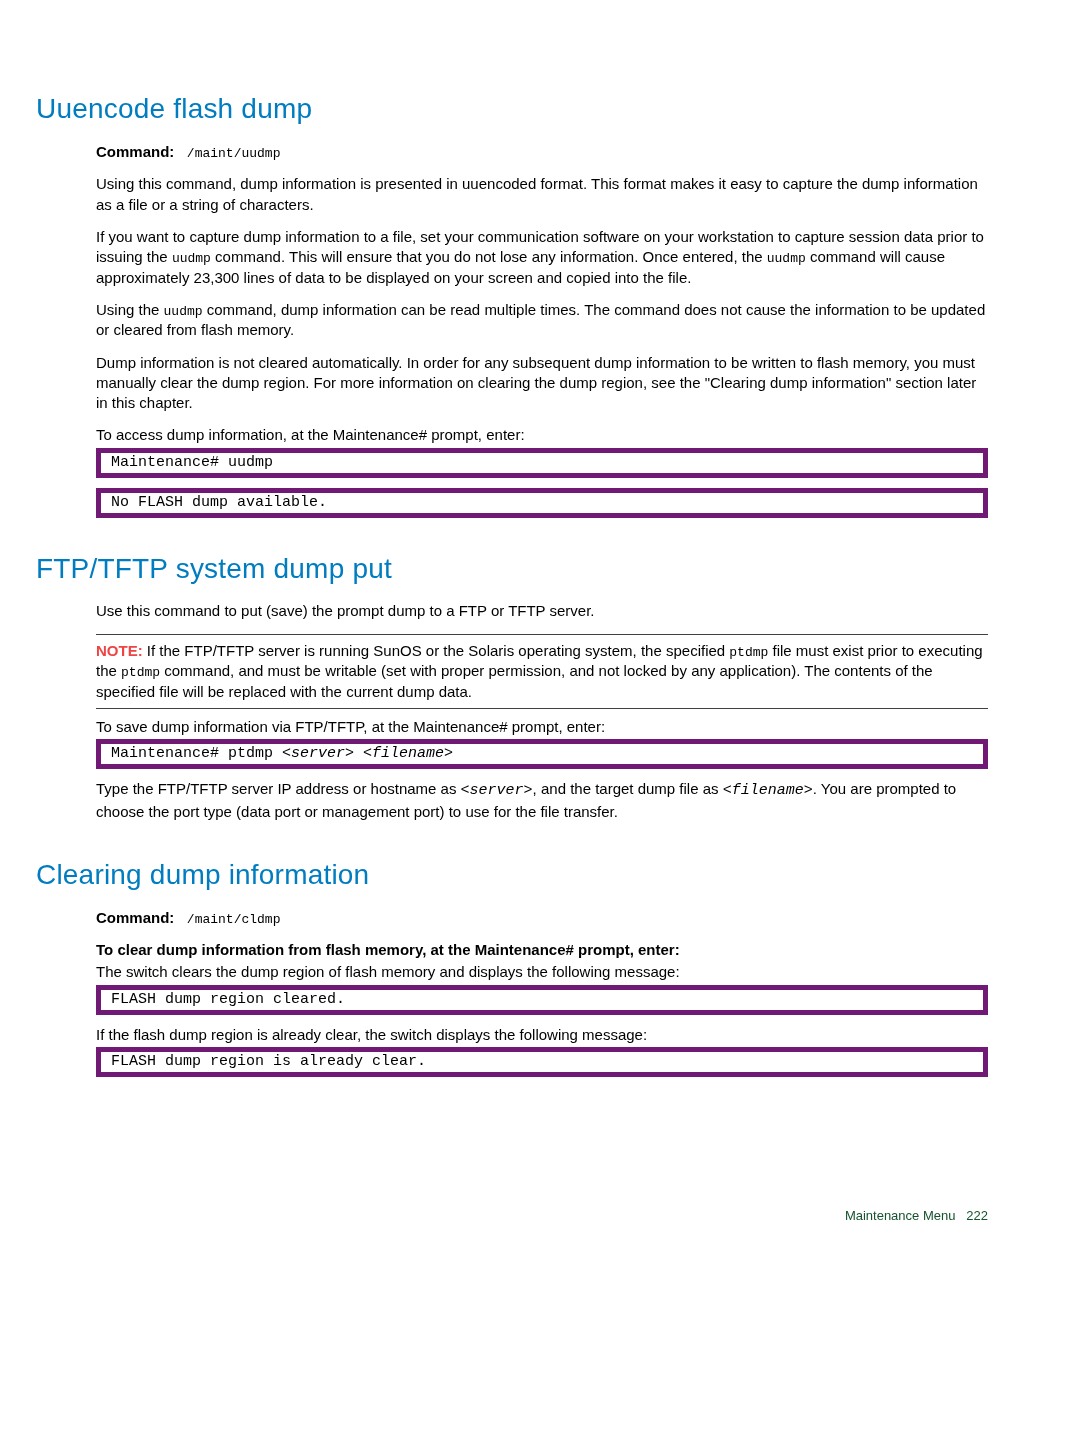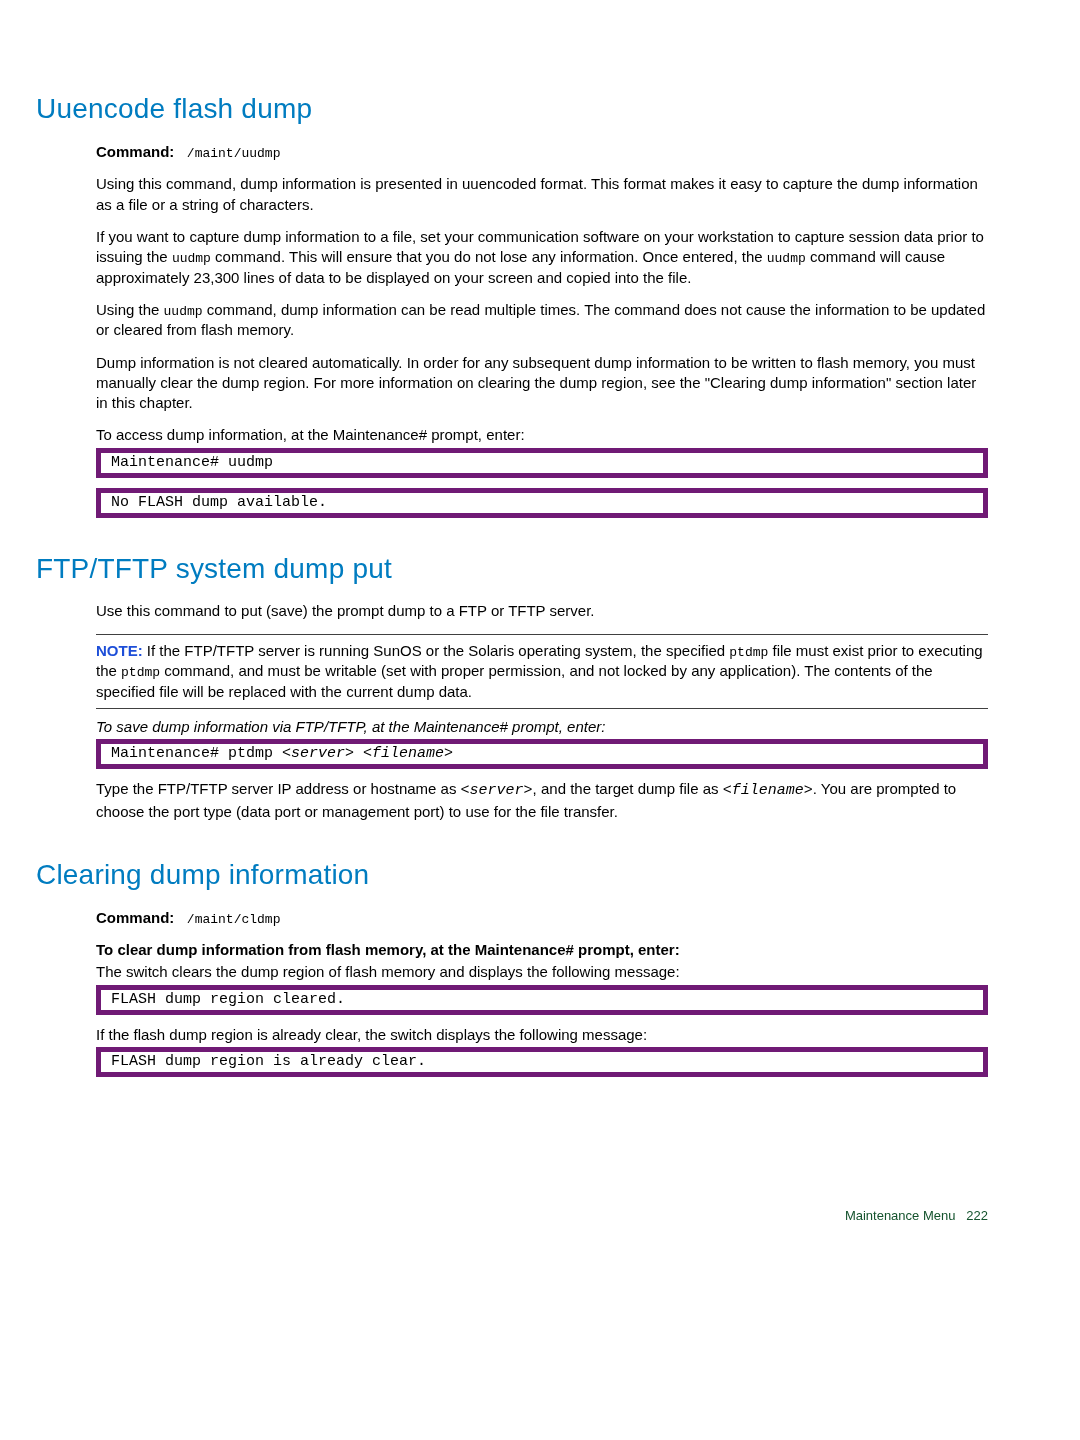--- a/index.html
+++ b/index.html
@@ -66,21 +66,21 @@
   .hr2 {
     border: none;
     border-top: 1px solid #404040;
     margin: 6px 0 8px 0;
   }
   .note-block {
     margin-left: 60px;
   }
   .note-label {
     font-weight: 700;
-    color: #1d4ed8;
+    color: #ef4444;
   }
   .footer {
     position: absolute;
     bottom: 215px;
     right: 92px;
     font-size: 13px;
     color: #14532d;
   }
   .section-spacer {
     height: 22px;
@@ -133,21 +133,21 @@
 
   <div class="note-block">
     <hr class="hr">
     <p class="para" style="margin-bottom:4px;">
       <span class="note-label">NOTE:</span><span> If the FTP/TFTP server is running SunOS or the Solaris operating system, the specified </span><span class="mono">ptdmp</span><span> file must exist prior to executing the </span><span class="mono">ptdmp</span><span>  command, and must be writable (set with proper permission, and not locked by any application). The contents of the specified file will be replaced with the current dump data.</span>
     </p>
     <hr class="hr2">
   </div>
 
   <div class="indent">
-    <p class="para" style="margin-bottom:2px;font-style:italic;">To save dump information via FTP/TFTP, at the Maintenance# prompt, enter:</p>
+    <p class="para" style="margin-bottom:2px;">To save dump information via FTP/TFTP, at the Maintenance# prompt, enter:</p>
   </div>
 
   <div class="codebox">
     <span>Maintenance#  ptdmp </span><span style="font-style:italic;">&lt;server&gt; &lt;filename&gt;</span>
   </div>
 
   <div class="indent">
     <p class="para">
       <span>Type the FTP/TFTP server IP address or hostname as </span><span class="mono-italic">&lt;server&gt;</span><span>, and the target dump file as </span><span class="mono-italic">&lt;filename&gt;</span><span>. You are prompted to choose the port type (data port or management port) to use for the file transfer.</span>
     </p>

